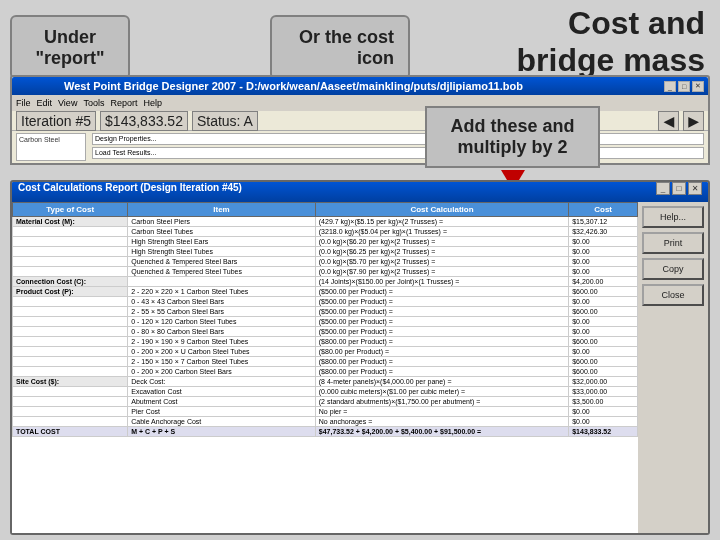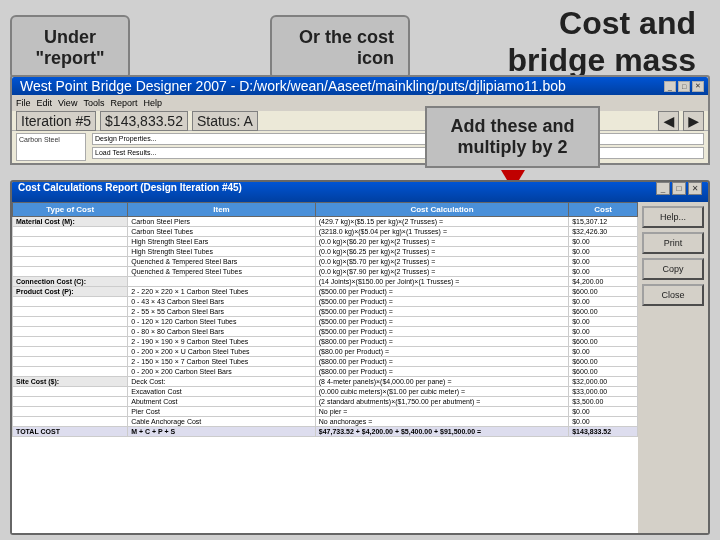--- a/index.html
+++ b/index.html
@@ -51,21 +51,21 @@
       height: 65px;
       display: flex;
       align-items: center;
       justify-content: center;
       margin-left: 140px;
       margin-top: 5px;
     }
 
     .cost-bridge-title {
       position: absolute;
-      right: 24px;
+      right: 15px;
       top: 5px;
       font-size: 32px;
       font-weight: bold;
       color: #222;
       text-align: right;
     }
 
     
     .browser-window {
       position: absolute;
@@ -80,24 +80,25 @@
     .browser-titlebar {
       background: linear-gradient(to bottom, #0054d4, #003fa0);
       height: 18px;
       display: flex;
       align-items: center;
       padding: 0 4px;
       border-radius: 2px 2px 0 0;
     }
     .browser-title-text {
       color: white;
-      font-size: 14px;
-      font-weight: normal;
+      font-size: 11px;
+      font-weight: bold;
       flex: 1;
       padding-left: 4px;
+      margin-left: 44px;
     }
     .browser-controls {
       display: flex;
       gap: 2px;
     }
     .browser-btn {
       width: 12px;
       height: 11px;
       border: 1px solid #aaa;
       font-size: 7px;

